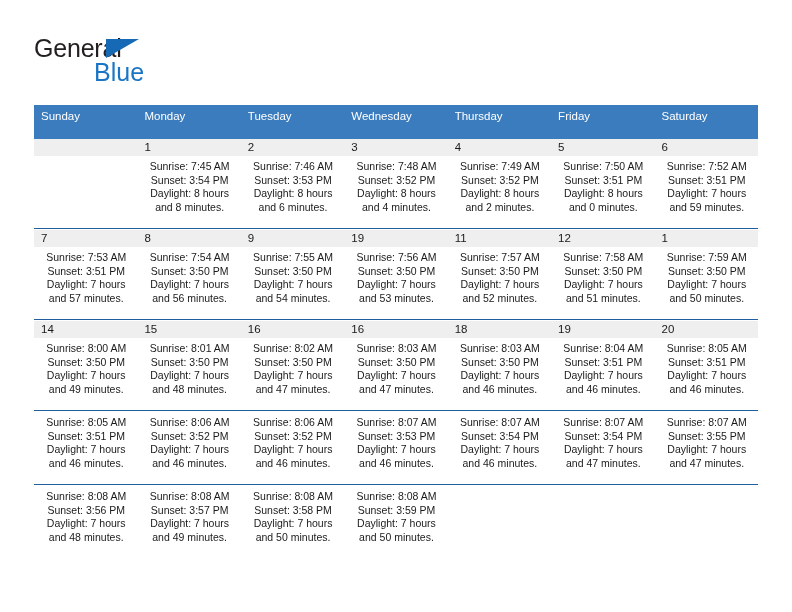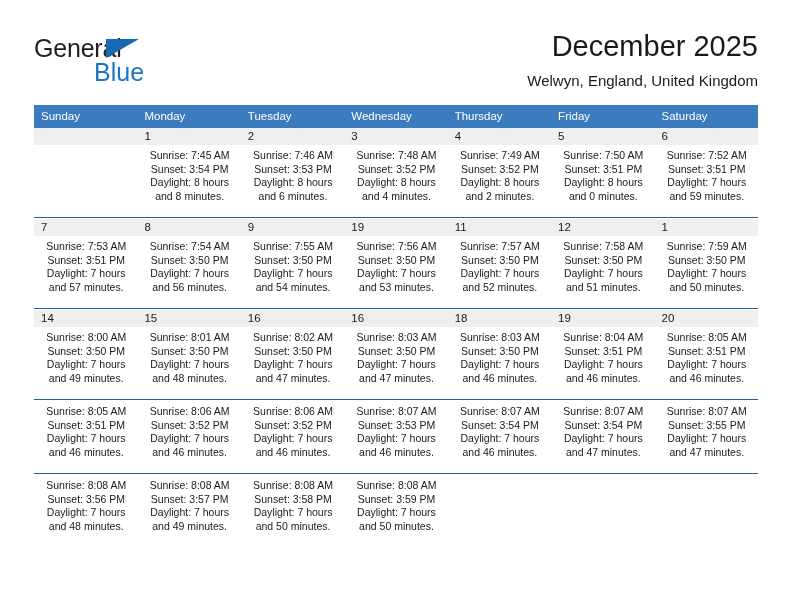--- a/index.html
+++ b/index.html
@@ -94,21 +94,21 @@
     width: 724px;
     border-collapse: collapse;
     table-layout: fixed;
   }
   .calendar th {
     background: #3a7cbe;
     color: #ffffff;
     font-size: 11.5px;
     font-weight: normal;
     text-align: left;
-    padding: 5px 0 5px 7px;
+    padding: 5px 0 16px 7px;
     height: 9px;
     line-height: 13px;
     vertical-align: middle;
   }
   .calendar td {
     vertical-align: top;
     padding: 0;
     width: 103.4px;
   }
   .week-sep td {
@@ -148,24 +148,20 @@
 <div class="page">
 
   <div class="header">
 
     <div class="brand">
       <span class="brand-general">General</span>
       <span class="brand-triangle"></span>
       <span class="brand-blue">Blue</span>
     </div>
 
-    <div class="title-block">
-      <h1 class="cal-title">December 2025</h1>
-      <div class="cal-subtitle">Welwyn, England, United Kingdom</div>
-    </div>
 
   </div>
 
   <table class="calendar">
     <thead>
       <tr>
         <th>Sunday</th>
         <th>Monday</th>
         <th>Tuesday</th>
         <th>Wednesday</th>

